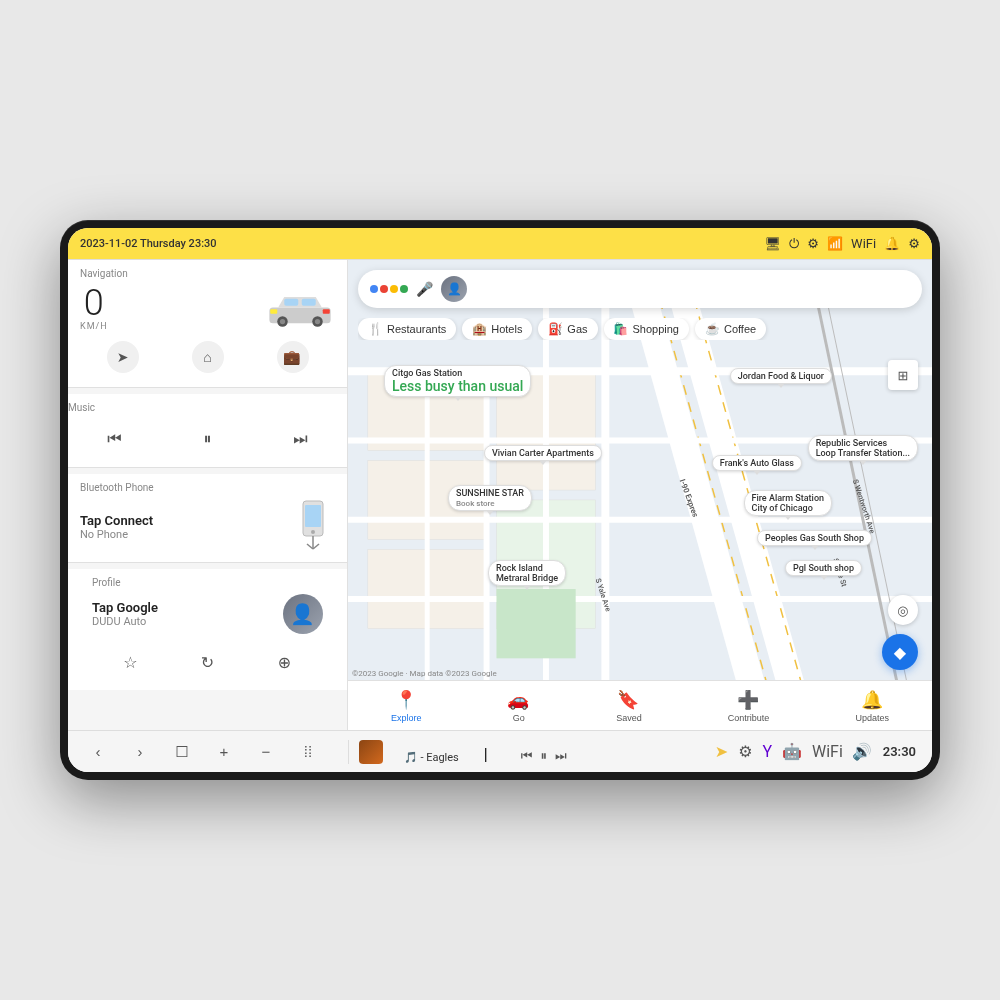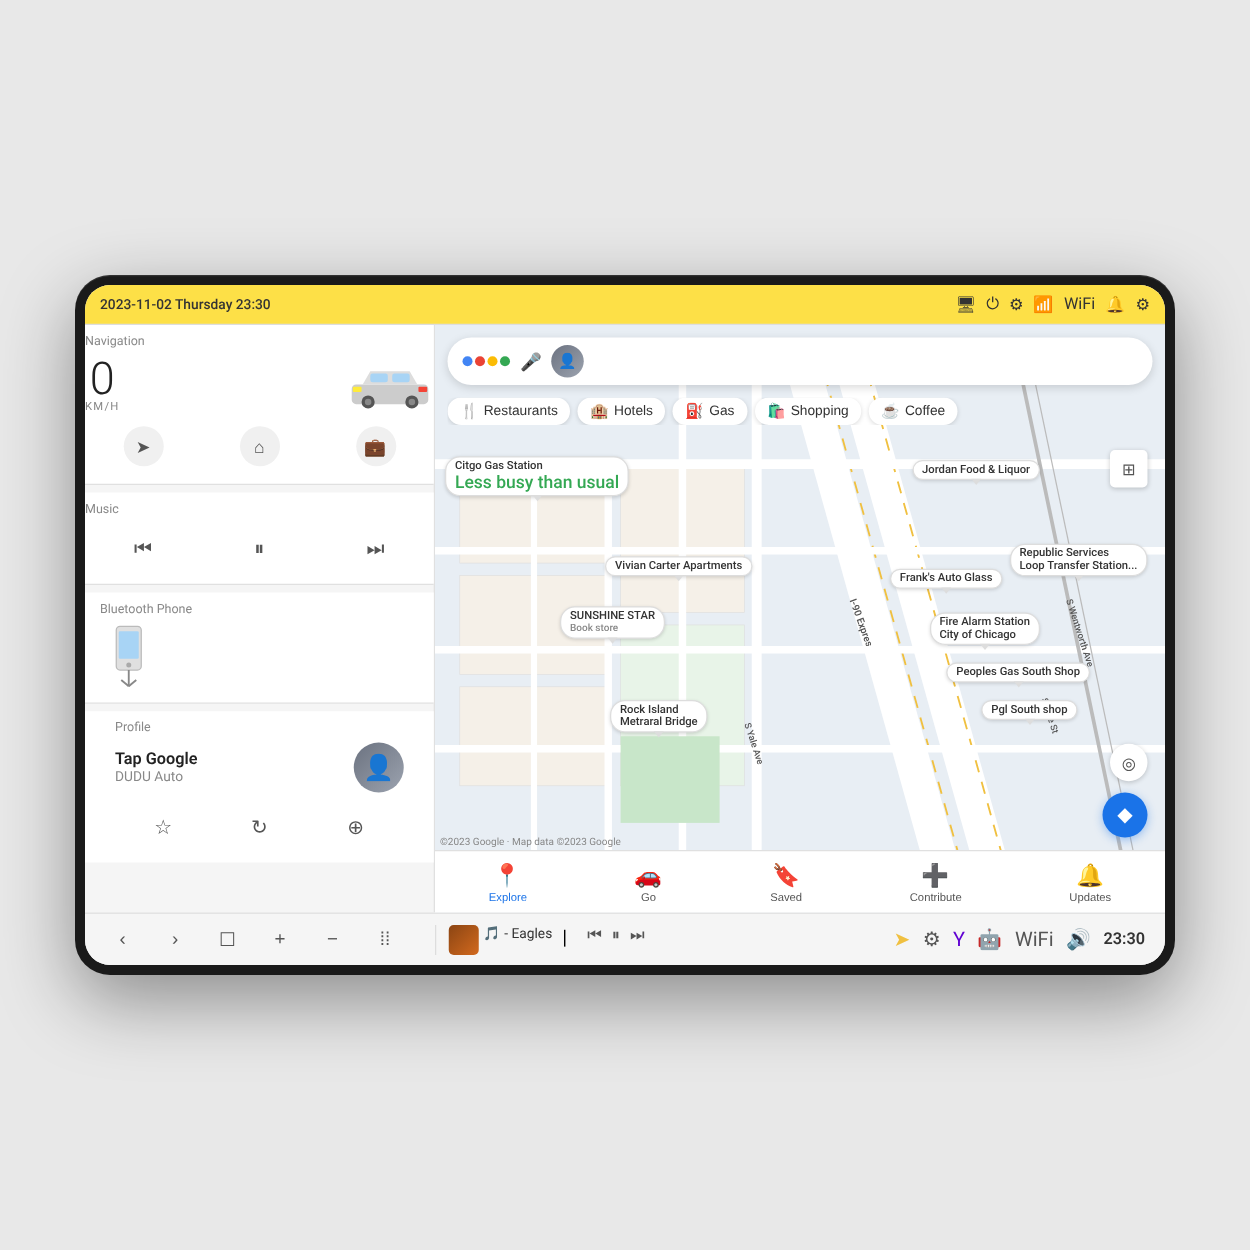--- a/index.html
+++ b/index.html
@@ -64,21 +64,21 @@
     .sidebar {
       width: 280px;
       background: #f5f5f5;
       border-right: 1px solid #e0e0e0;
       display: flex;
       flex-direction: column;
       flex-shrink: 0;
     }
     
     .nav-section {
-      padding: 8px 0;
+      padding: 8px 12px;
       border-bottom: 1px solid #e0e0e0;
       background: #fff;
     }
     .section-label {
       font-size: 10px;
       color: #888;
       margin-bottom: 6px;
       font-weight: 400;
     }
     .nav-content {
@@ -482,22 +482,22 @@
       border-radius: 4px;
     }
     .taskbar-divider {
       width: 1px;
       height: 24px;
       background: #ddd;
       margin: 0 10px;
     }
     .taskbar-media {
       display: flex;
-      align-items: flex-start;
-      gap: 4px;
+      align-items: flex-end;
+      gap: 21px;
       flex: 1;
     }
     .media-album-mini {
       width: 24px;
       height: 24px;
       border-radius: 4px;
       background: linear-gradient(135deg, #8B4513, #D2691E);
       flex-shrink: 0;
     }
     .media-text {
@@ -623,20 +623,24 @@
           <div class="music-controls">
             <button class="music-btn">⏮</button>
             <button class="music-btn">⏸</button>
             <button class="music-btn">⏭</button>
           </div>
         </div>
 
         <div class="bt-section">
           <div class="section-label">Bluetooth Phone</div>
           <div class="bt-content">
+            <div class="bt-info">
+              <div class="bt-title">Tap Connect</div>
+              <div class="bt-status">No Phone</div>
+            </div>
             <div class="phone-icon-container">
               <svg width="40" height="55" viewBox="0 0 40 55">
                 <rect x="10" y="2" width="20" height="35" rx="3" fill="#e0e0e0" stroke="#bbb" stroke-width="1"></rect>
                 <rect x="12" y="6" width="16" height="22" rx="1" fill="#a8d4f5"></rect>
                 <circle cx="20" cy="33" r="2" fill="#aaa"></circle>
                 <line x1="20" y1="37" x2="20" y2="50" stroke="#888" stroke-width="1.5"></line>
                 <line x1="14" y1="45" x2="20" y2="50" stroke="#888" stroke-width="1.5"></line>
                 <line x1="26" y1="45" x2="20" y2="50" stroke="#888" stroke-width="1.5"></line>
               </svg>
             </div>
@@ -733,21 +737,21 @@
             <button class="cat-tab">
               <span class="cat-icon">🛍️</span>
               <span>Shopping</span>
             </button>
             <button class="cat-tab">
               <span class="cat-icon">☕</span>
               <span>Coffee</span>
             </button>
           </div>
 
-          <div class="place-marker" style="top:105px; left:8px;">Citgo Gas Station<br><span style="color:#34a853;font-size:14px;">Less busy than usual</span></div>
+          <div class="place-marker" style="top:105px; left:36px;">Citgo Gas Station<br><span style="color:#34a853;font-size:14px;">Less busy than usual</span></div>
           <div class="place-marker" style="top:108px; right:100px;">Jordan Food &amp; Liquor</div>
           <div class="place-marker" style="top:195px; right:130px;">Frank's Auto Glass</div>
           <div class="place-marker" style="top:175px; right:14px;">Republic Services<br>Loop Transfer Station...</div>
           <div class="place-marker" style="top:230px; right:100px;">Fire Alarm Station<br>City of Chicago</div>
           <div class="place-marker" style="top:270px; right:60px;">Peoples Gas South Shop</div>
           <div class="place-marker" style="top:300px; right:70px;">Pgl South shop</div>
           <div class="place-marker" style="top:225px; left:100px;">SUNSHINE STAR<br><span style="font-size:8px;color:#888;">Book store</span></div>
           <div class="place-marker" style="top:300px; left:140px;">Rock Island<br>Metraral Bridge</div>
           <div class="place-marker" style="top:185px; left:136px;">Vivian Carter Apartments</div>
 

